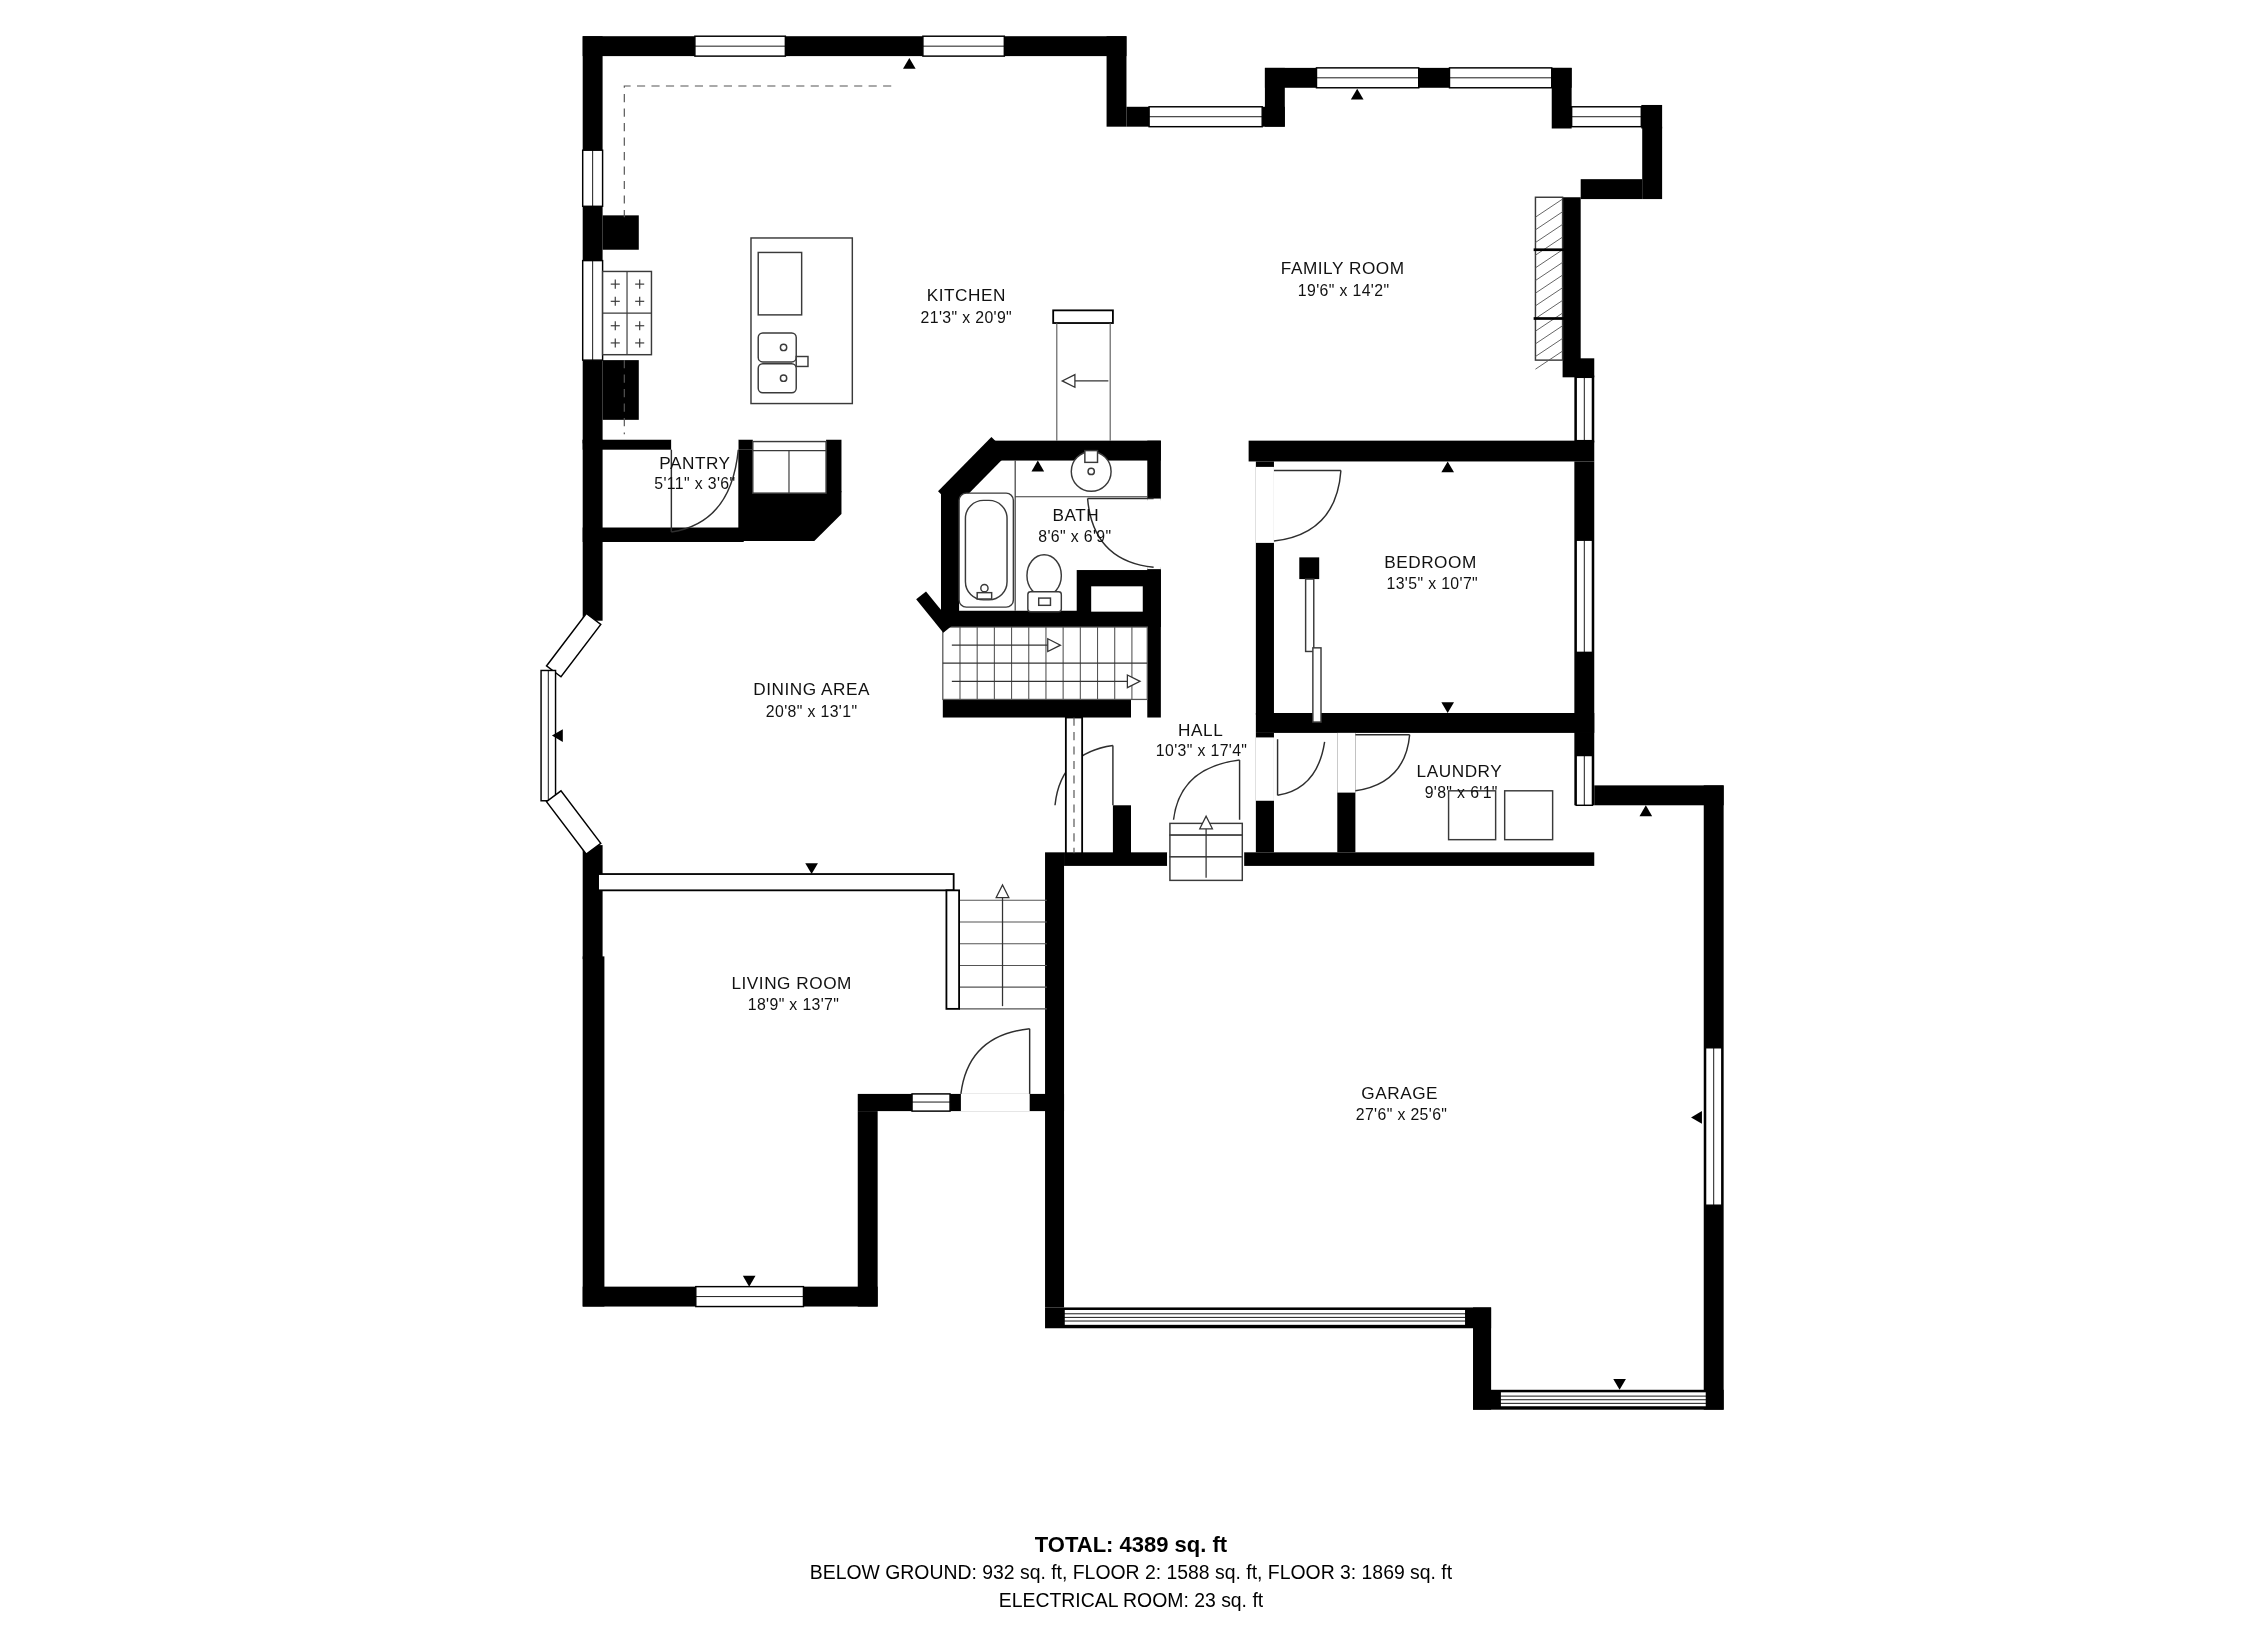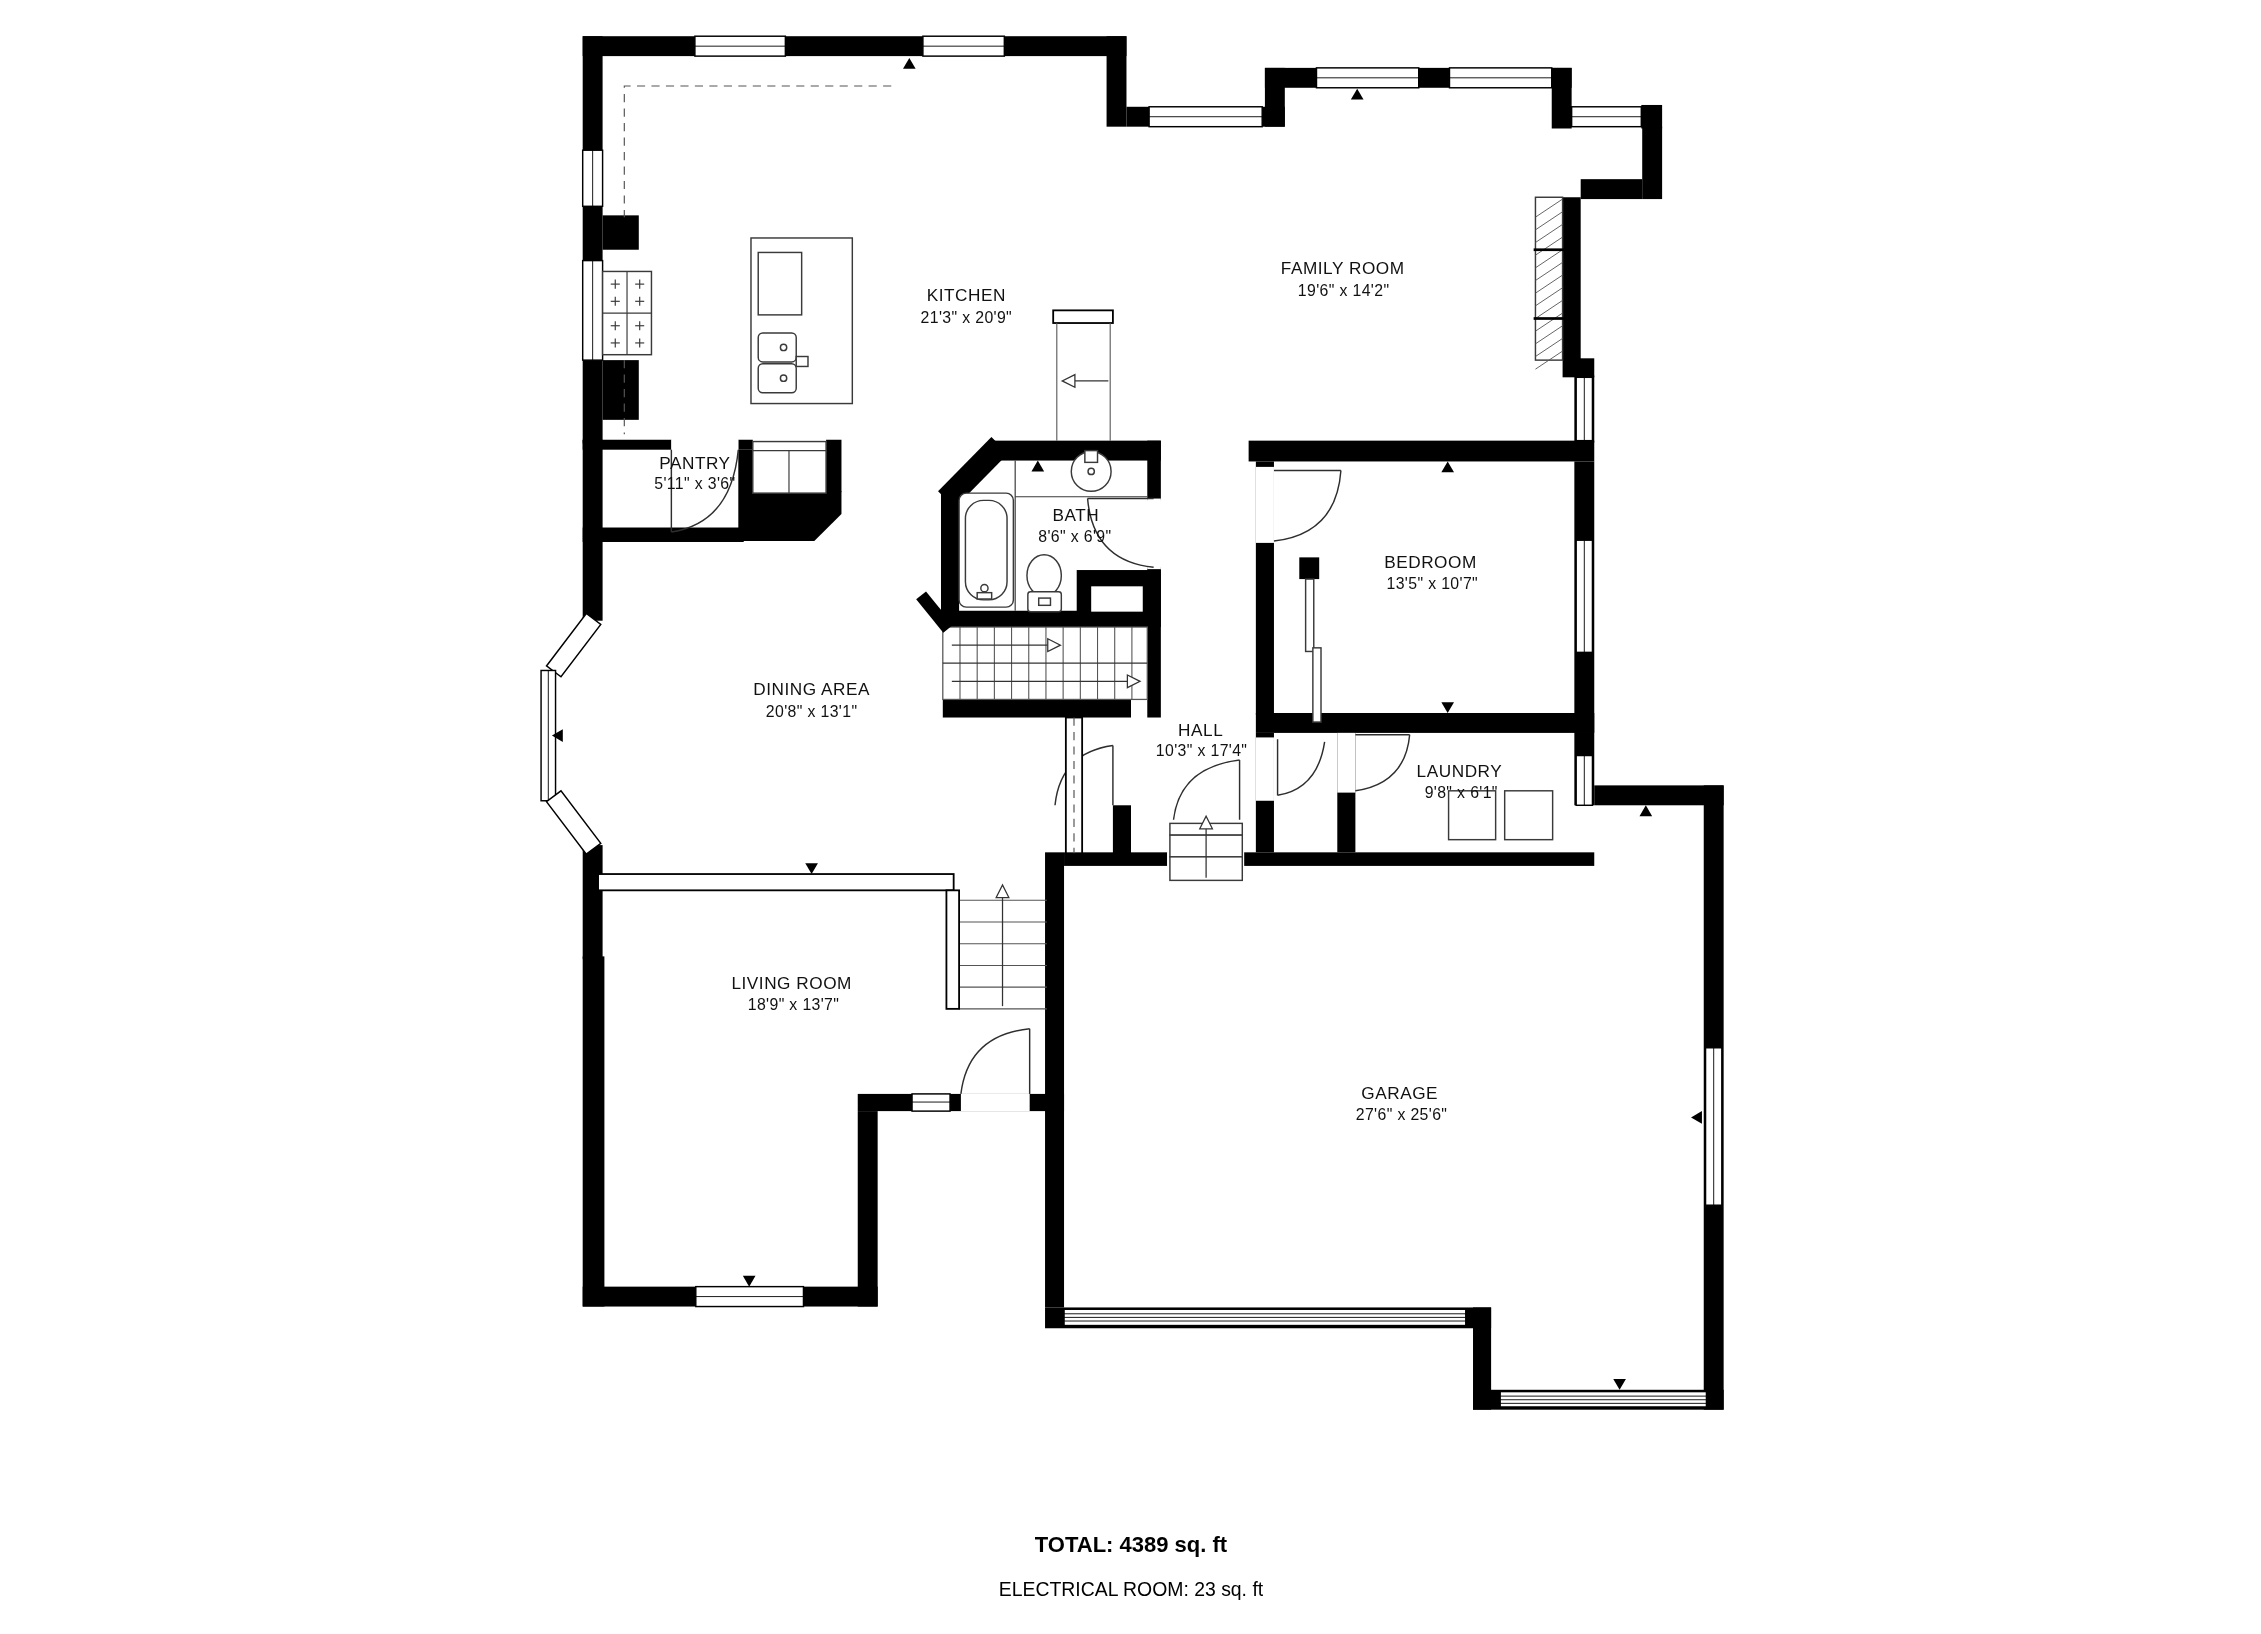--- a/index.html
+++ b/index.html
@@ -18,21 +18,21 @@
   .fix{fill:#fff;stroke:#3a3a3a;stroke-width:1.6;}
   .fixline{stroke:#3a3a3a;stroke-width:1.3;fill:none;}
   .door{stroke:#2e2e2e;stroke-width:1.6;fill:none;}
   .tread{stroke:#555;stroke-width:1.2;fill:none;}
   .arrowline{stroke:#333;stroke-width:1.4;fill:none;}
   .arrowhead{fill:#fff;stroke:#333;stroke-width:1.4;}
   .marker{fill:#000;stroke:none;}
   .dash{stroke:#555;stroke-width:1.3;fill:none;stroke-dasharray:9 7;}
   .hatchline{stroke:#555;stroke-width:1;fill:none;}
   #summary{position:absolute;left:0;right:0;top:1532px;text-align:center;color:#000;}
-  #summary .line1{font-size:22px;font-weight:bold;margin-bottom:20px;}
+  #summary .line1{font-size:22px;font-weight:bold;margin-bottom:3px;}
   #summary .line{font-size:19.4px;margin-bottom:4.5px;}
 </style>
 </head>
 <body>
 
 <div id="page">
 <svg id="plan-svg" width="2262" height="1635" viewBox="0 0 2500 1807" xmlns="http://www.w3.org/2000/svg">
 
   <g>
     <rect class="wall" x="644" y="40" width="601" height="22"></rect>
@@ -395,16 +395,17 @@
     <text class="room-dims" x="1615" y="882">9'8" x 6'1"</text>
     <text class="room-name" x="875" y="1093">LIVING ROOM</text>
     <text class="room-dims" x="877" y="1116">18'9" x 13'7"</text>
     <text class="room-name" x="1547" y="1215">GARAGE</text>
     <text class="room-dims" x="1549" y="1238">27'6" x 25'6"</text>
   </g>
 </svg>
 
 <div id="summary">
   <div class="line1">TOTAL: 4389 sq. ft</div>
+  <div class="line">BELOW GROUND: 932 sq. ft, FLOOR 2: 1588 sq. ft, FLOOR 3: 1869 sq. ft</div>
   <div class="line">ELECTRICAL ROOM: 23 sq. ft</div>
 </div>
 </div>
 
 
 </body></html>

